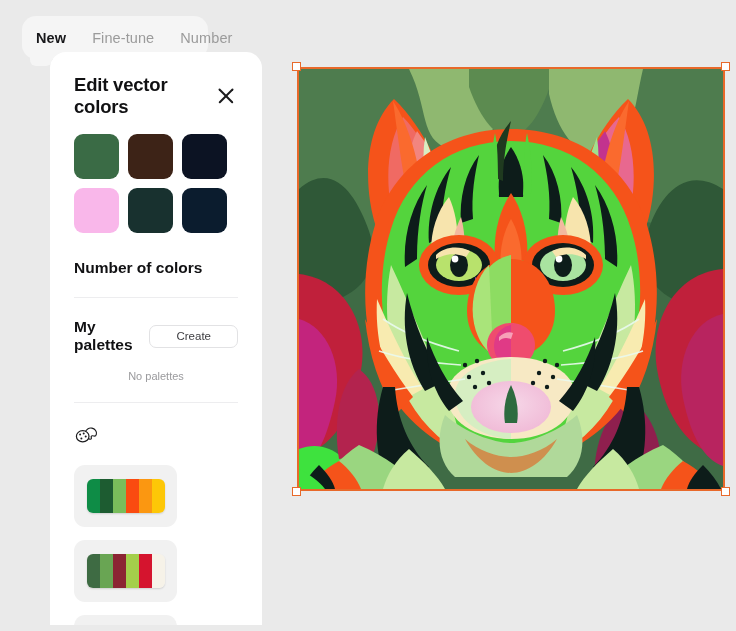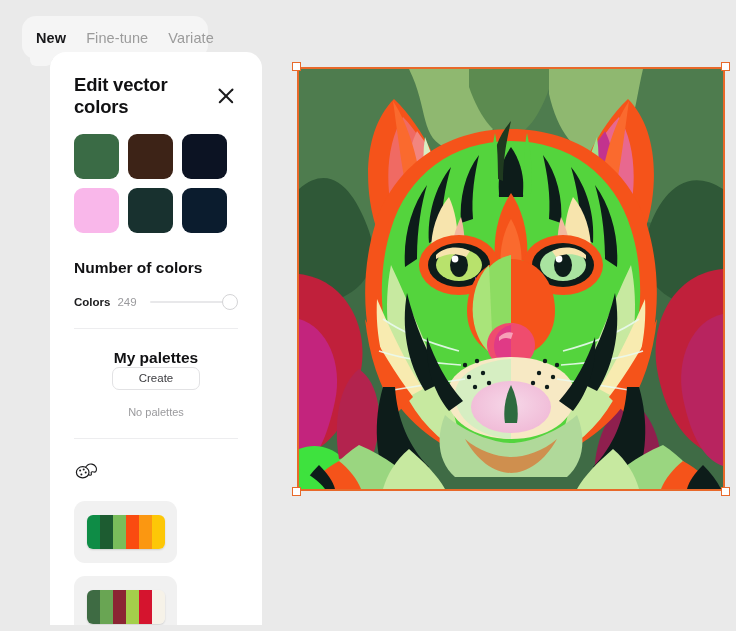--- a/index.html
+++ b/index.html
@@ -12,21 +12,21 @@
   #root { position: relative; width: 736px; height: 631px; background: #eaeaea; }
 
   
   .tabbar {
     position: absolute; left: 22px; top: 16px;
     width: 186px; height: 43px;
     background: #f5f5f5;
     border-radius: 14px;
     display: flex; align-items: center;
     padding: 0 14px;
-    gap: 20px;
+    gap: 26px;
     z-index: 5;
   }
   .tab { font-size: 14.5px; color: #9b9b9b; letter-spacing: .1px; cursor: pointer; white-space: nowrap; }
   .tab.active { color: #18181b; font-weight: 700; }
   .tab-notch {
     position: absolute; left: 30px; top: 56px;
     width: 22px; height: 10px;
     background: #f5f5f5;
     border-bottom-left-radius: 6px;
     border-bottom-right-radius: 6px;
@@ -108,21 +108,20 @@
     width: 16px; height: 16px; border-radius: 50%;
     background: #ffffff; border: 1.3px solid #d4d4d6;
     cursor: grab;
   }
 
   .divider { height: 1px; background: #ededef; margin-top: 20px; }
 
   .row-between {
     display: flex; align-items: center; justify-content: space-between;
     margin-top: 20px;
-    flex-direction: column;
   }
   .create-btn {
     font-size: 11.5px; color: #3c3c40;
     background: #fff; border: 1px solid #e2e2e4;
     border-radius: 7px; padding: 4px 26px 5px; cursor: pointer;
   }
   .empty-note {
     text-align: center; font-size: 11px; color: #9a9a9d;
     margin-top: 16px;
   }
@@ -176,21 +175,21 @@
 </style>
 </head>
 <body>
 
 <div id="root">
 
   <div class="tab-notch"></div>
   <div class="tabbar">
     <div class="tab active">New</div>
     <div class="tab">Fine-tune</div>
-    <div class="tab">Variate</div>
+    <div class="tab">Number</div>
   </div>
 
   <div class="panel">
     <div class="panel-inner">
 
       <div class="panel-head">
         <div class="panel-title">Edit vector colors</div>
         <div class="close-btn"></div>
       </div>
 
@@ -199,27 +198,20 @@
         <div class="swatch" style="background:#3a6b45"></div>
         <div class="swatch" style="background:#3d2317"></div>
         <div class="swatch" style="background:#0c1323"></div>
         <div class="swatch" style="background:#f9b7ea"></div>
         <div class="swatch" style="background:#18312f"></div>
         <div class="swatch" style="background:#0b1c2e"></div>
       </div>
 
       <div class="section-title">Number of colors</div>
 
-      <div class="slider-row">
-        <span class="slider-label">Colors</span>
-        <span class="slider-value">249</span>
-        <div class="slider-track">
-          <div class="slider-knob"></div>
-        </div>
-      </div>
 
       <div class="divider"></div>
 
       <div class="row-between">
         <div class="section-title" style="margin-top:0">My palettes</div>
         <div class="create-btn">Create</div>
       </div>
 
       <div class="empty-note">No palettes</div>
 

